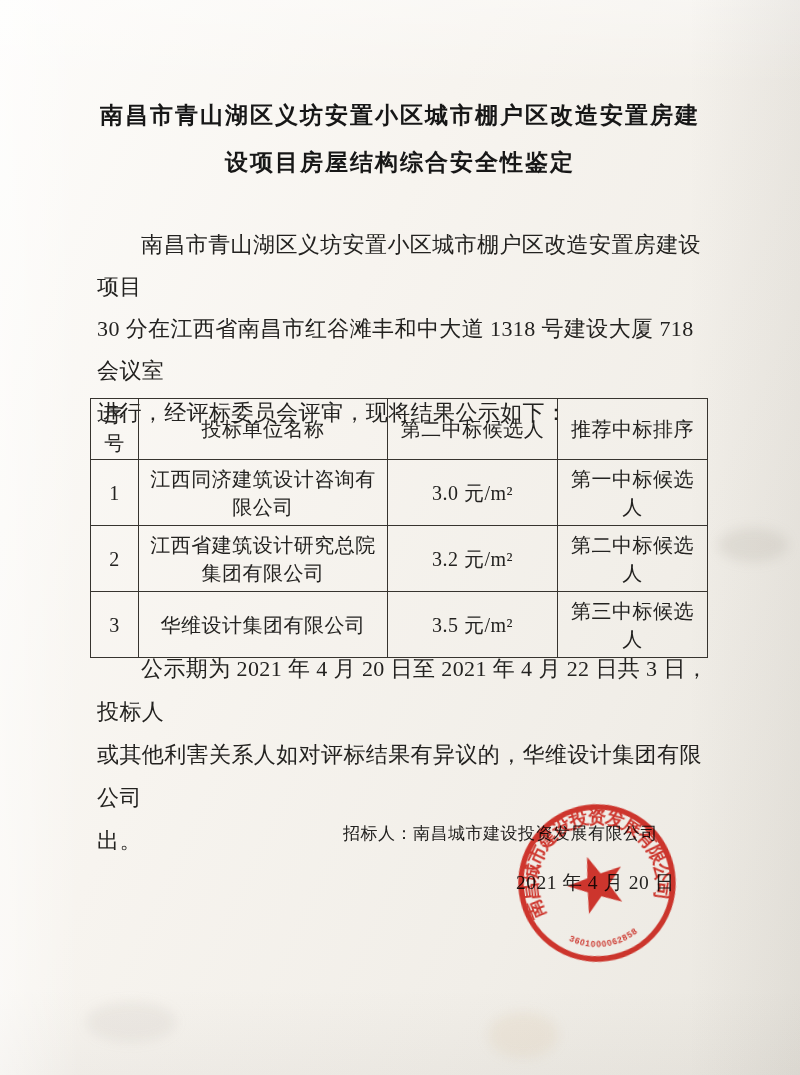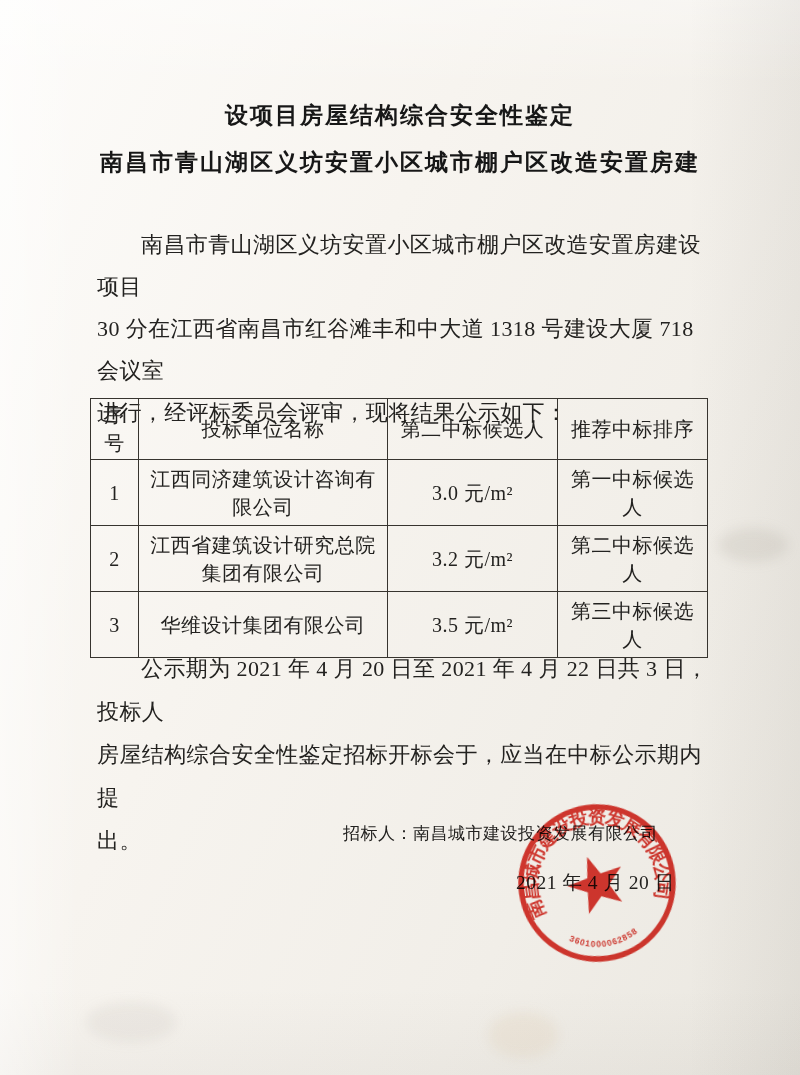--- a/index.html
+++ b/index.html
@@ -67,22 +67,22 @@
 </head>
 <body>
 
 <div class="page">
   <div class="edge-shade"></div>
   <div class="smudge s1"></div>
   <div class="smudge s2"></div>
   <div class="smudge s3"></div>
 
   <div class="title-block">
+    <div>南昌市青山湖区义坊安置小区城市棚户区改造安置房建</div>
     <div>设项目房屋结构综合安全性鉴定</div>
-    <div>南昌市青山湖区义坊安置小区城市棚户区改造安置房建</div>
   </div>
 
   <div class="intro">
     <div class="indent">南昌市青山湖区义坊安置小区城市棚户区改造安置房建设项目</div>
     <div>30 分在江西省南昌市红谷滩丰和中大道 1318 号建设大厦 718 会议室</div>
     <div>进行，经评标委员会评审，现将结果公示如下：</div>
   </div>
 
   <div class="table-wrap">
     <table>
@@ -116,21 +116,21 @@
           <td>华维设计集团有限公司</td>
           <td>3.5 元/m²</td>
           <td>第三中标候选人</td>
         </tr>
       </tbody>
     </table>
   </div>
 
   <div class="notice">
     <div class="indent">公示期为 2021 年 4 月 20 日至 2021 年 4 月 22 日共 3 日，投标人</div>
-    <div>房屋结构综合安全性鉴定招标开标会于，应当在中标公示期内提</div>
+    <div>或其他利害关系人如对评标结果有异议的，华维设计集团有限公司</div>
     <div>出。</div>
   </div>
 
   <div class="sig-bidder">招标人：南昌城市建设投资发展有限公司</div>
   <div class="sig-date">2021 年 4 月 20 日</div>
 
   <svg class="seal" viewBox="0 0 200 200" aria-hidden="true">
     <defs>
       <path id="arcTop" d="M 45.6 125.4 A 60 60 0 1 1 154.4 125.4" fill="none"></path>
       <path id="arcBottom" d="M 63.3 152.4 A 64 64 0 0 0 136.7 152.4" fill="none"></path>

